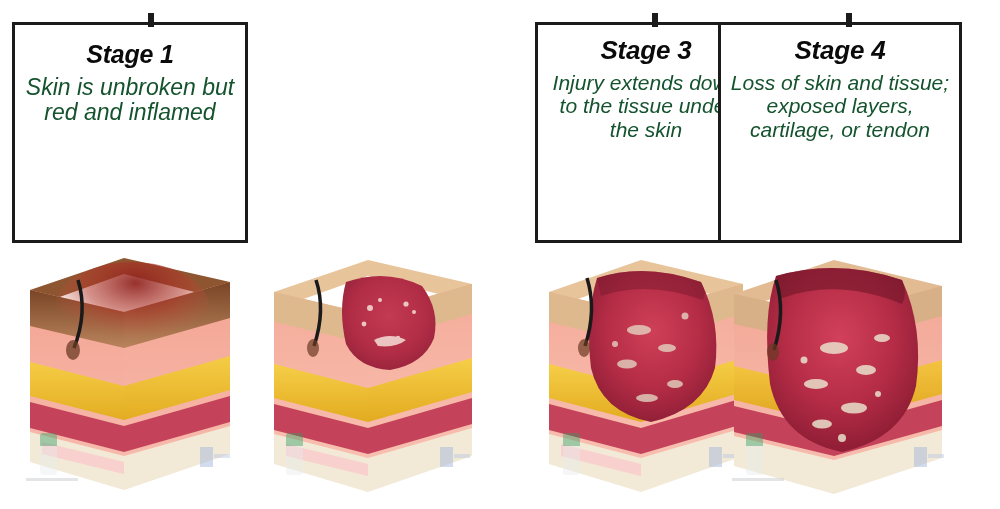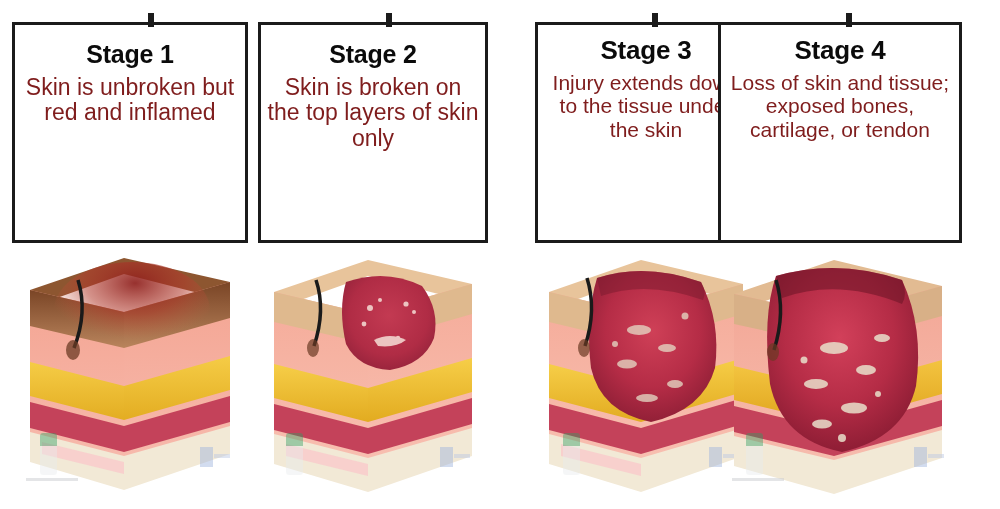--- a/index.html
+++ b/index.html
@@ -6,21 +6,21 @@
   body{
     width:1000px;height:509px;
     background:#ffffff;
     font-family:"Liberation Sans", sans-serif;
     overflow:hidden;
     position:relative;
   }
   .stage-grid{
     position:absolute;left:0;top:0;width:1000px;height:509px;
   }
-  .column{position:absolute;top:0;height:422px;}
+  .column{position:absolute;top:0;height:422px;font-style:italic;}
   .col-0{left:12px;width:236px;}
   .col-1{left:258px;width:230px;}
   .col-2{left:535px;width:222px;}
   .col-3{left:718px;width:244px;}
 
   
   .card{
     position:absolute;top:22px;left:0;right:0;height:221px;
     background:#fff;
     border:3px solid #1b1b1b;
@@ -40,21 +40,21 @@
   .col-3 .tick{left:128px;}
 
   .stage-title{
     font-size:25px;font-weight:bold;color:#0b0b0b;
     letter-spacing:-0.2px;
     line-height:1.1;
     margin-bottom:6px;
     text-align:center;
   }
   .stage-desc{
-    font-size:23px;color:#7f1d1d;
+    font-size:23px;color:#14532d;
     line-height:1.12;
     text-align:center;
     padding:0 6px;
     font-weight:400;
   }
   .col-2 .stage-title,.col-3 .stage-title{font-size:26px;}
   .col-2 .card,.col-3 .card{padding-top:11px;}
   .col-2 .stage-desc,.col-3 .stage-desc{font-size:21px;}
 
   
@@ -142,25 +142,20 @@
         <path d="M66 28 Q76 60 62 96" stroke="#1a1a1a" stroke-width="3.5" fill="none"></path>
         <ellipse cx="61" cy="98" rx="7" ry="10" fill="#6b3b24" opacity=".75"></ellipse>
       </svg>
       <div class="wm wm-green"></div>
       <div class="wm wm-bar"></div>
       <div class="wm wm-blue"></div>
     </div>
   </div>
 
   <div class="column col-1">
-    <div class="card">
-      <div class="tick"></div>
-      <div class="stage-title">Stage 2</div>
-      <div class="stage-desc">Skin is broken on the top layers of skin only</div>
-    </div>
     <div class="anat">
       <svg viewBox="0 0 230 245" preserveAspectRatio="xMidYMid meet">
         <defs>
           <linearGradient id="derm2" x1="0" y1="0" x2="0" y2="1">
             <stop offset="0" stop-color="#f5ab99"></stop>
               <stop offset="1" stop-color="#f8c2b4"></stop>
           </linearGradient>
           <linearGradient id="fat2" x1="0" y1="0" x2="0" y2="1">
             <stop offset="0" stop-color="#f6ce48"></stop>
               <stop offset="1" stop-color="#e2ab20"></stop>
@@ -254,21 +249,21 @@
       </svg>
       <div class="wm wm-green"></div>
       <div class="wm wm-blue"></div>
     </div>
   </div>
 
   <div class="column col-3">
     <div class="card">
       <div class="tick"></div>
       <div class="stage-title">Stage 4</div>
-      <div class="stage-desc">Loss of skin and tissue; exposed bones, cartilage, or tendon</div>
+      <div class="stage-desc">Loss of skin and tissue; exposed layers, cartilage, or tendon</div>
     </div>
     <div class="anat">
       <svg viewBox="0 0 244 245" preserveAspectRatio="xMidYMid meet">
         <defs>
           <linearGradient id="derm4" x1="0" y1="0" x2="0" y2="1">
             <stop offset="0" stop-color="#f3a796"></stop>
               <stop offset="1" stop-color="#f7bfb1"></stop>
           </linearGradient>
           <linearGradient id="fat4" x1="0" y1="0" x2="0" y2="1">
             <stop offset="0" stop-color="#f3c440"></stop>

